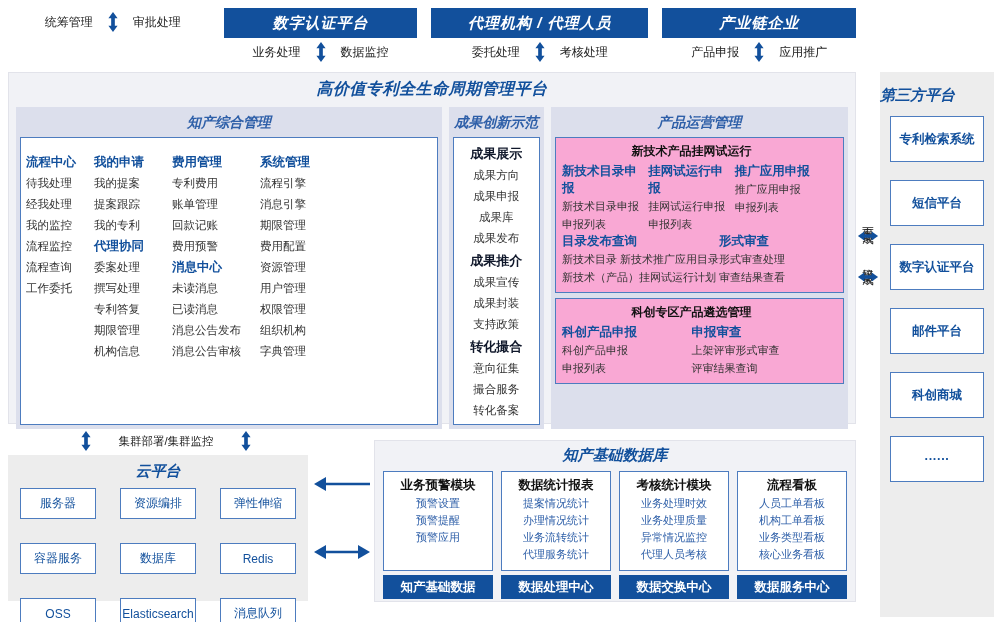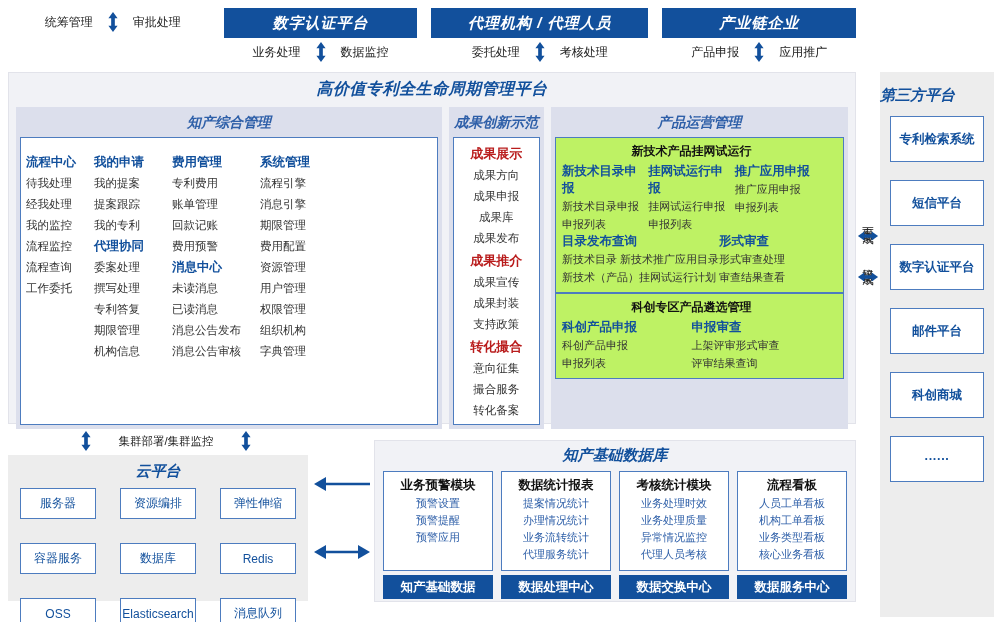--- a/index.html
+++ b/index.html
@@ -71,32 +71,32 @@
     line-height: 21px; white-space: nowrap;
   }
   .mcol .i {
     font-size: 11.5px; color: #333; line-height: 21px; white-space: nowrap;
   }
 
   
   #groupB { width: 96px; }
   #groupB .card { height: 288px; padding: 4px 6px; }
   #groupB .h {
-    font-size: 13px; font-weight: bold; color: #b91c1c;
+    font-size: 13px; font-weight: bold; color: #0f172a;
     line-height: 23px; text-align: center;
   }
   #groupB .i { font-size: 11.5px; color: #333; line-height: 21px; text-align: center; }
 
   
   #groupC { width: 300px; }
   .subcard {
-    background: #bef264; border: 1.5px solid #4D7CBF;
+    background: #f9a8d4; border: 1.5px solid #4D7CBF;
     padding: 5px 22px 6px 6px;
   }
-  .subcard + .subcard { }
+  .subcard + .subcard { margin-top: 5px; }
   .sub-title {
     text-align: center; font-size: 12px; font-weight: bold; color: #111;
     padding-bottom: 3px;
   }
   .ccols { display: flex; }
   .ccol .h {
     font-size: 12.5px; font-weight: bold; color: #12509C; line-height: 17px;
   }
   .ccol .i { font-size: 11px; color: #333; line-height: 18px; white-space: nowrap; }
 

